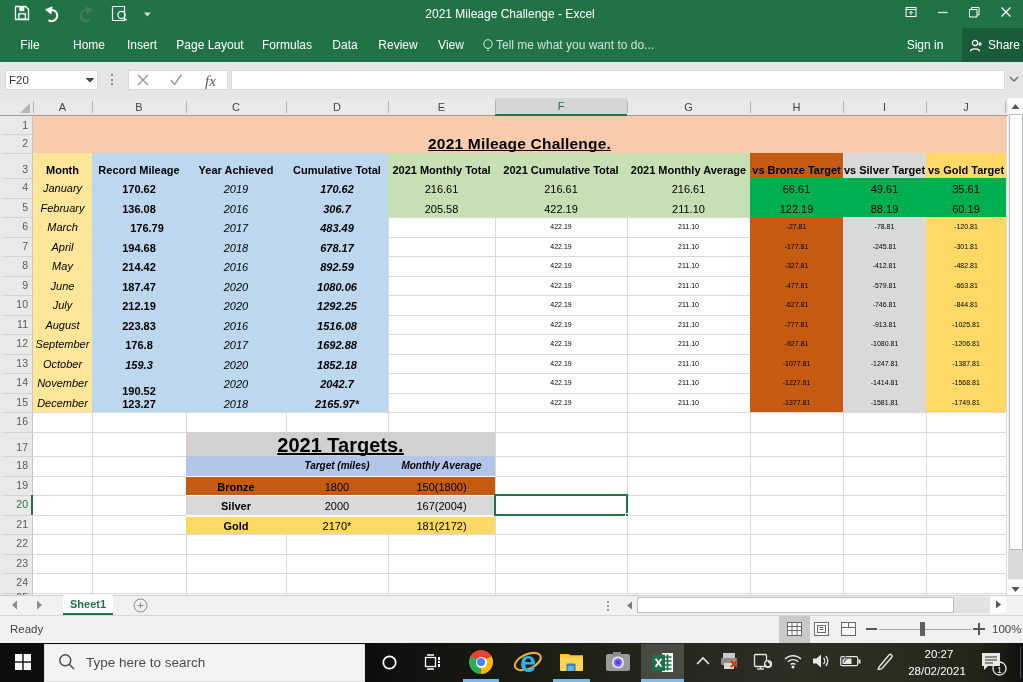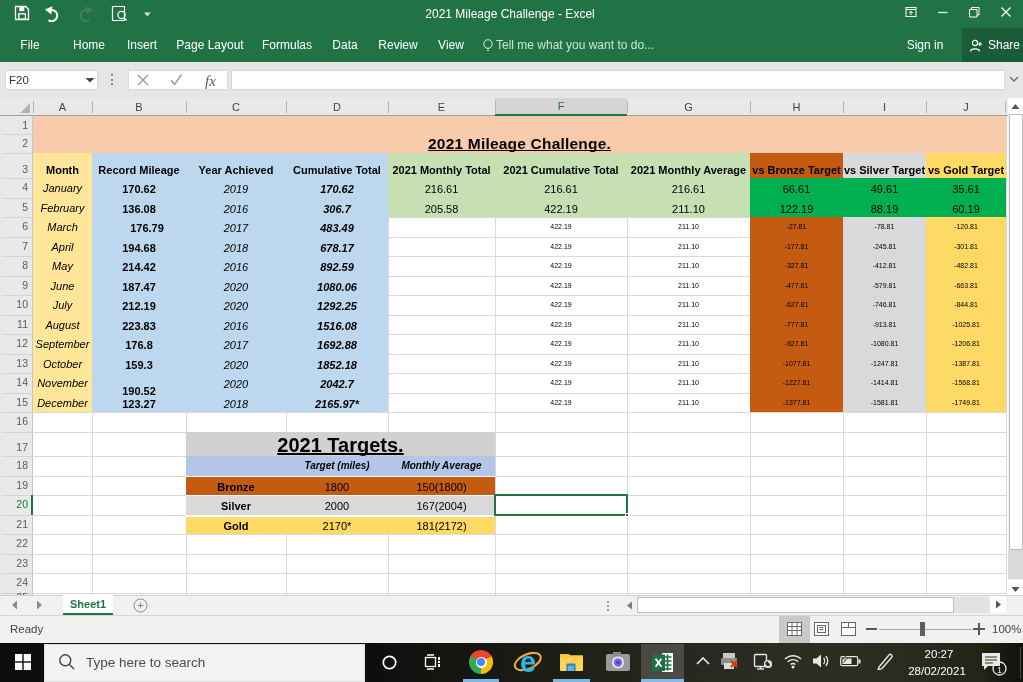--- a/index.html
+++ b/index.html
@@ -268,21 +268,21 @@
 <div class="t bi v12" style="left:286px;top:295.2px;width:102px;height:19.5px;line-height:19.5px;">1292.25</div>
 <div class="t i i1" style="left:33px;top:314.7px;width:59px;height:19.5px;line-height:19.5px;">August</div>
 <div class="t b v12" style="left:92px;top:314.7px;width:94px;height:19.5px;line-height:19.5px;">223.83</div>
 <div class="t i v12" style="left:186px;top:314.7px;width:100px;height:19.5px;line-height:19.5px;">2016</div>
 <div class="t bi v12" style="left:286px;top:314.7px;width:102px;height:19.5px;line-height:19.5px;">1516.08</div>
 <div class="t i i1" style="left:33px;top:334.2px;width:59px;height:19.5px;line-height:19.5px;">September</div>
 <div class="t b v12" style="left:92px;top:334.2px;width:94px;height:19.5px;line-height:19.5px;">176.8</div>
 <div class="t i v12" style="left:186px;top:334.2px;width:100px;height:19.5px;line-height:19.5px;">2017</div>
 <div class="t bi v12" style="left:286px;top:334.2px;width:102px;height:19.5px;line-height:19.5px;">1692.88</div>
 <div class="t i i1" style="left:33px;top:353.7px;width:59px;height:19.5px;line-height:19.5px;">October</div>
-<div class="t b v12" style="left:92px;top:353.7px;width:94px;height:19.5px;line-height:19.5px;">159.3</div>
+<div class="t b v12" style="left:92px;top:353.7px;width:94px;height:19.5px;line-height:19.5px;font-style:italic;">159.3</div>
 <div class="t i v12" style="left:186px;top:353.7px;width:100px;height:19.5px;line-height:19.5px;">2020</div>
 <div class="t bi v12" style="left:286px;top:353.7px;width:102px;height:19.5px;line-height:19.5px;">1852.18</div>
 <div class="t i i1" style="left:33px;top:373.2px;width:59px;height:19.5px;line-height:19.5px;">November</div>
 <div class="t b v12" style="left:92px;top:380px;width:94px;height:19.5px;line-height:19.5px;">190.52</div>
 <div class="t i v12" style="left:186px;top:373.2px;width:100px;height:19.5px;line-height:19.5px;">2020</div>
 <div class="t bi v12" style="left:286px;top:373.2px;width:102px;height:19.5px;line-height:19.5px;">2042.7</div>
 <div class="t i i1" style="left:33px;top:392.7px;width:59px;height:19.5px;line-height:19.5px;">December</div>
 <div class="t b v12" style="left:92px;top:392.7px;width:94px;height:19.5px;line-height:19.5px;">123.27</div>
 <div class="t i v12" style="left:186px;top:392.7px;width:100px;height:19.5px;line-height:19.5px;">2018</div>
 <div class="t bi v12" style="left:286px;top:392.7px;width:102px;height:19.5px;line-height:19.5px;">2165.97*</div>

